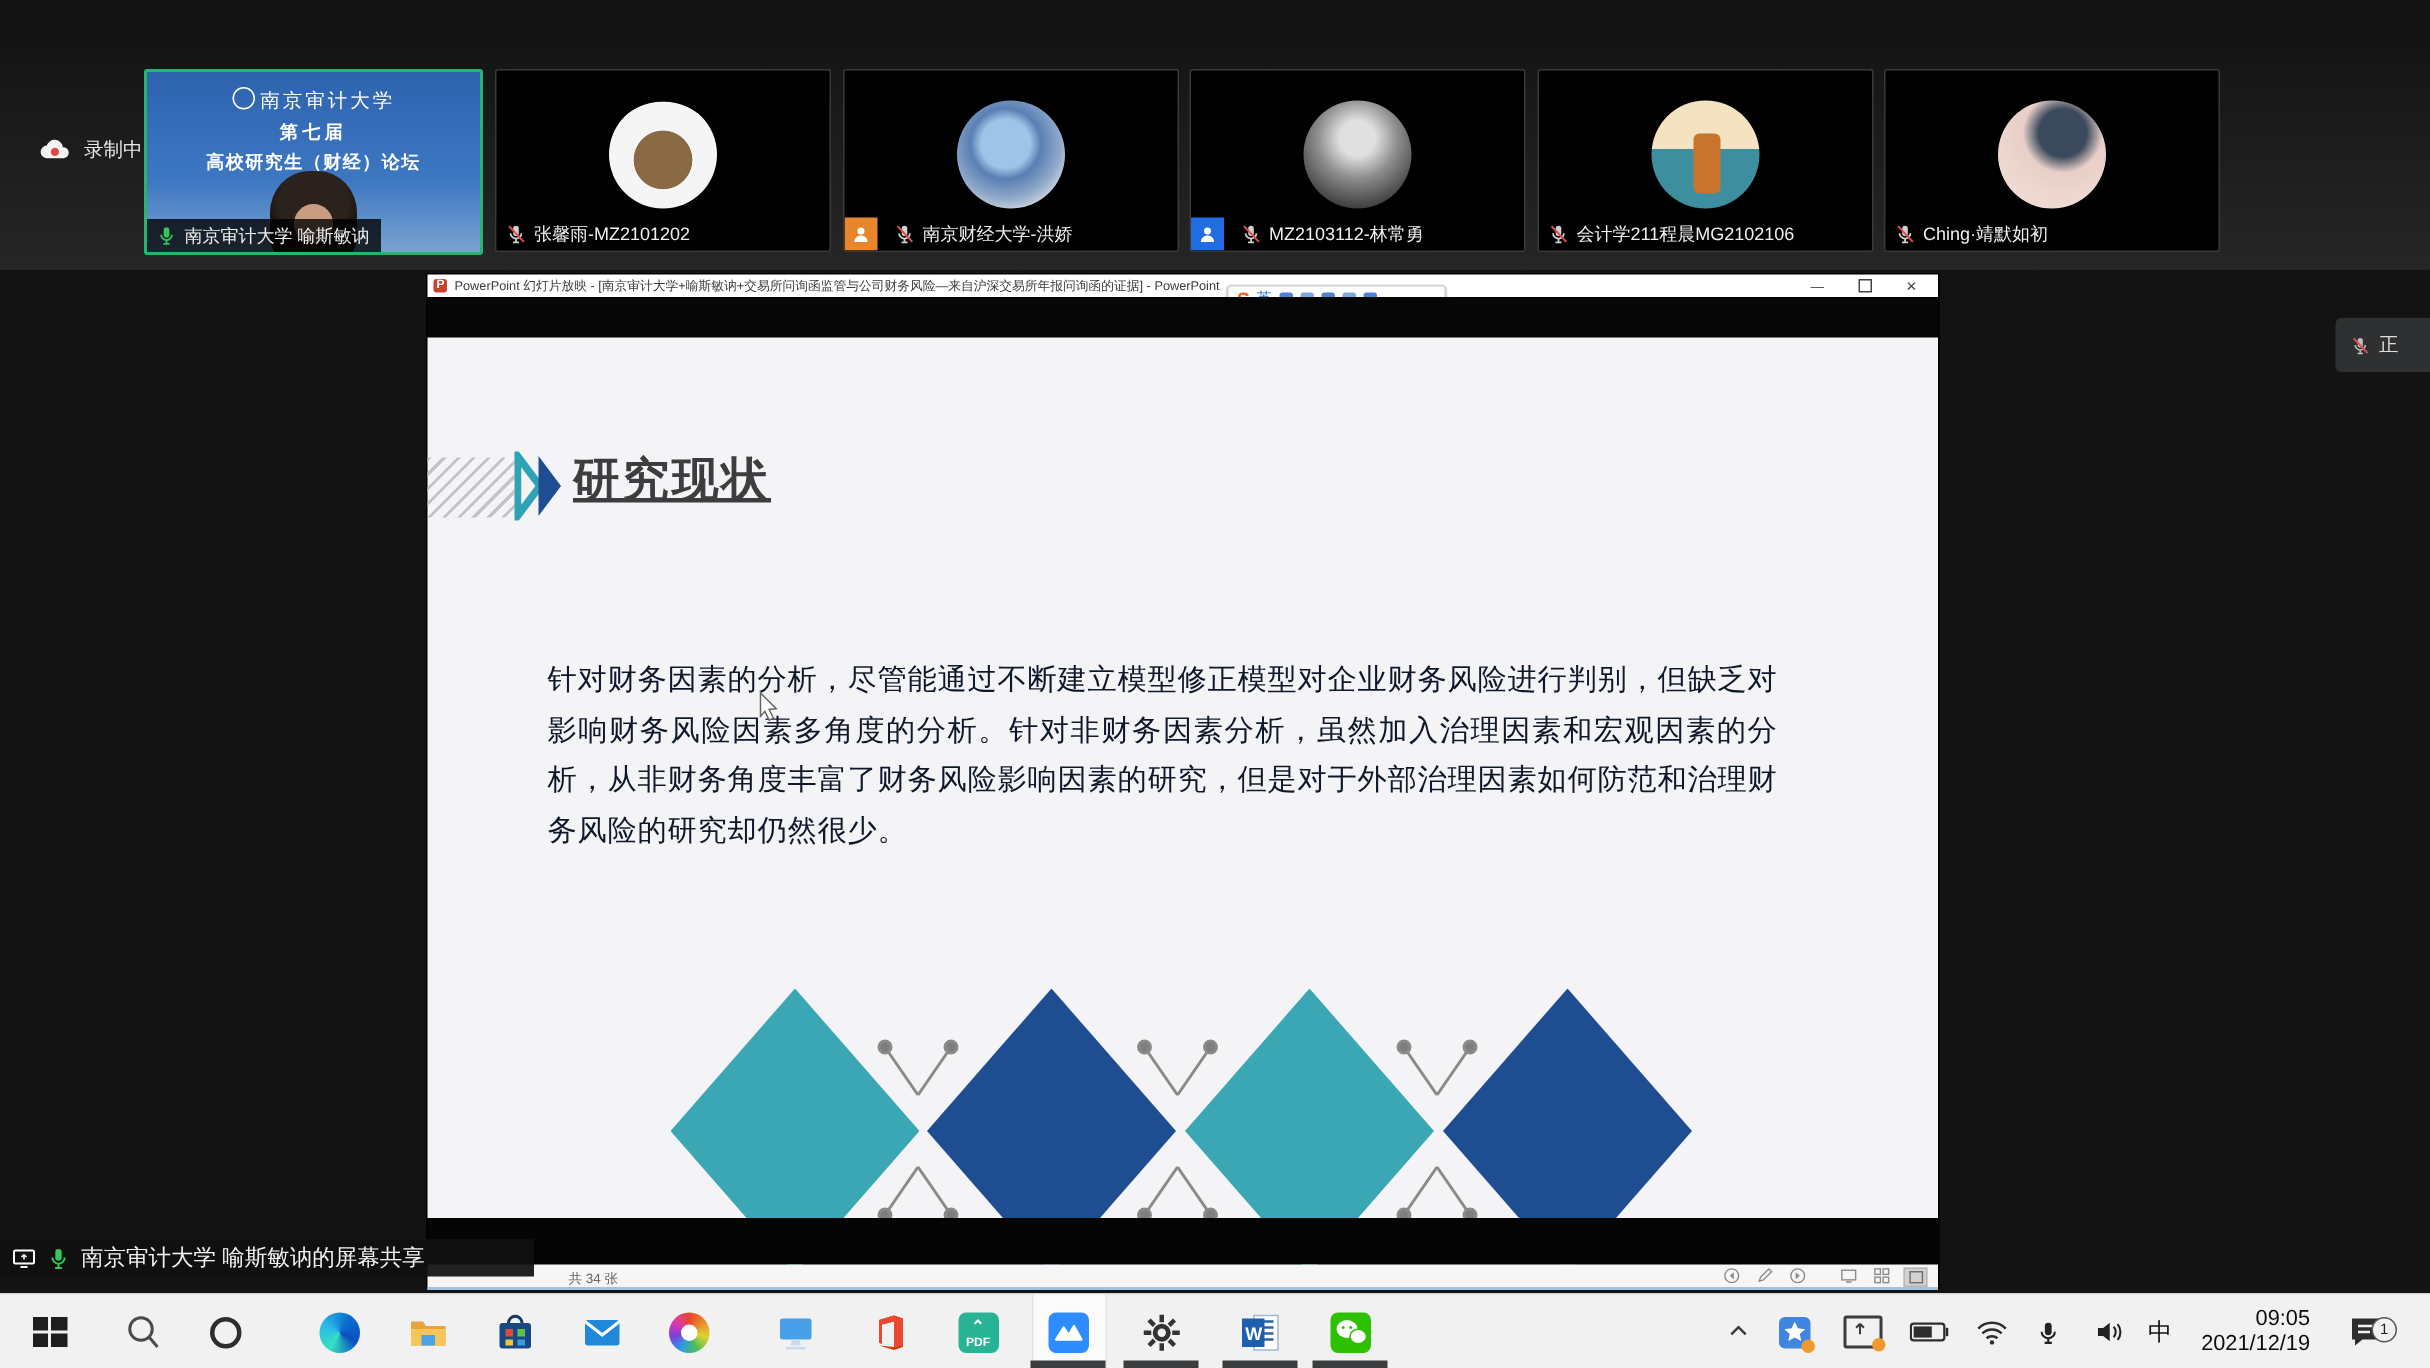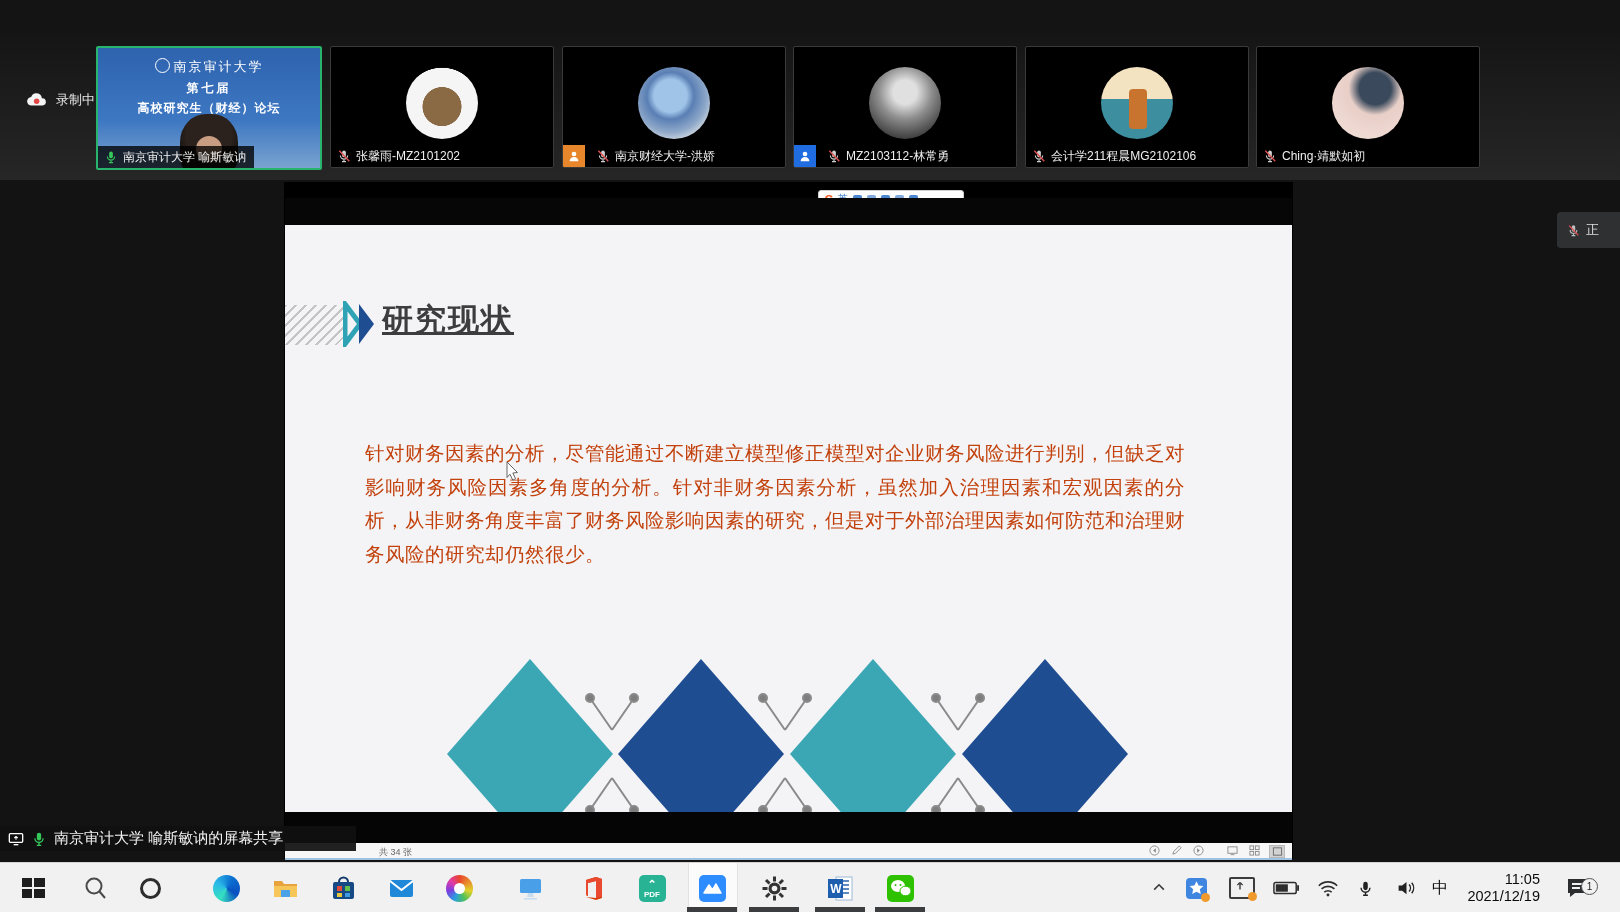--- a/index.html
+++ b/index.html
@@ -76,21 +76,21 @@
   .ctl-ic{position:absolute;top:2px;width:14px;height:11px;display:flex;align-items:center;justify-content:center;}
   .ctl-ic svg{width:11px;height:11px;}
   .ctl-sel{background:#d2d2d2;border:1px solid #b8b8b8;}
 
   
   .hatch{position:absolute;left:0;top:80px;width:58px;height:40px;
     background:repeating-linear-gradient(135deg,#c4c4c6 0 2px,transparent 2px 7px);}
   .hd-chev{position:absolute;left:58px;top:76px;}
   .hd-title{position:absolute;left:97px;top:74px;font-size:31px;font-weight:700;color:#3d3d3f;letter-spacing:2px;text-decoration:underline;}
   .para{position:absolute;left:80px;top:212px;width:820px;font-size:19.5px;line-height:33.5px;
-    color:#c2410c;text-align:justify;letter-spacing:.5px;}
+    color:#0f172a;text-align:justify;letter-spacing:.5px;}
   .cursor{position:absolute;left:220px;top:236px;}
   .dmd{position:absolute;top:434px;width:166px;height:190px;
     clip-path:polygon(50% 0,100% 50%,50% 100%,0 50%);}
   .dmd.teal{background:#3ba7b5;} .dmd.blue{background:#1f4d91;}
   .conn{position:absolute;top:465px;width:56px;height:128px;}
 
   
   .banner{position:absolute;left:0;top:646px;width:348px;height:25px;background:rgba(16,16,16,.93);
     display:flex;align-items:center;gap:7px;padding-left:8px;color:#f2f2f2;font-size:15px;white-space:nowrap;}
   .banner svg{width:16px;height:16px;flex:0 0 auto;}
@@ -242,20 +242,27 @@
       <svg viewBox="0 0 24 24">
           <path d="M12 2.5a3.2 3.2 0 0 1 3.2 3.2v5.4a3.2 3.2 0 0 1-6.4 0V5.7A3.2 3.2 0 0 1 12 2.5z" fill="#bdbdbd"></path>
           <path d="M5.8 11a6.2 6.2 0 0 0 12.4 0" stroke="#bdbdbd" stroke-width="2" fill="none"></path>
           <path d="M12 17.4v3.4M8.6 21.5h6.8" stroke="#bdbdbd" stroke-width="2"></path>
           <path d="M4 3l17 18" stroke="#e04f4f" stroke-width="2.4"></path>
         </svg>
       <span>正</span>
     </div>
 
     <div class="ppt">
+      <div class="ppt-tb">
+        <span class="ico"></span>
+        <span class="txt">PowerPoint 幻灯片放映 - [南京审计大学+喻斯敏讷+交易所问询函监管与公司财务风险—来自沪深交易所年报问询函的证据] - PowerPoint</span>
+        <span class="c mi">—</span>
+        <span class="c mx"></span>
+        <span class="c cl">✕</span>
+      </div>
 
       <div class="ime">
         <span class="s">S</span>
         <span class="m">英</span>
         <span class="ic"></span>
         <span class="ic alt"></span>
         <span class="ic"></span>
         <span class="ic alt"></span>
         <span class="ic"></span>
       </div>
@@ -533,21 +540,21 @@
       </svg>
     </div>
     <div class="tb-ic" style="left:1386px;width:40px">
       <svg viewBox="0 0 24 20" style="width:21px;height:18px">
         <path d="M3 7h4l5-4v14l-5-4H3z" fill="#222"></path>
         <path d="M15 6a6 6 0 0 1 0 8M18 4a9.5 9.5 0 0 1 0 12" fill="none" stroke="#222" stroke-width="1.6"></path>
       </svg>
     </div>
     <div class="tray-txt" style="left:1432px">中</div>
     <div class="clock" style="left:1415px;width:125px">
-      <div>11:05</div>
+      <div>09:05</div>
       <div>2021/12/19</div>
     </div>
     <div class="tb-ic" style="left:1556px;width:44px">
       <div style="position:relative;width:24px;height:22px;">
         <svg viewBox="0 0 24 22" style="width:24px;height:22px">
           <path d="M2 2h20v14H9l-5 4v-4H2z" fill="#2b2d2e"></path>
           <path d="M6 7h12M6 11h8" stroke="#f1f1f1" stroke-width="1.8"></path>
         </svg>
         <div class="ntf-badge">1</div>
       </div>

